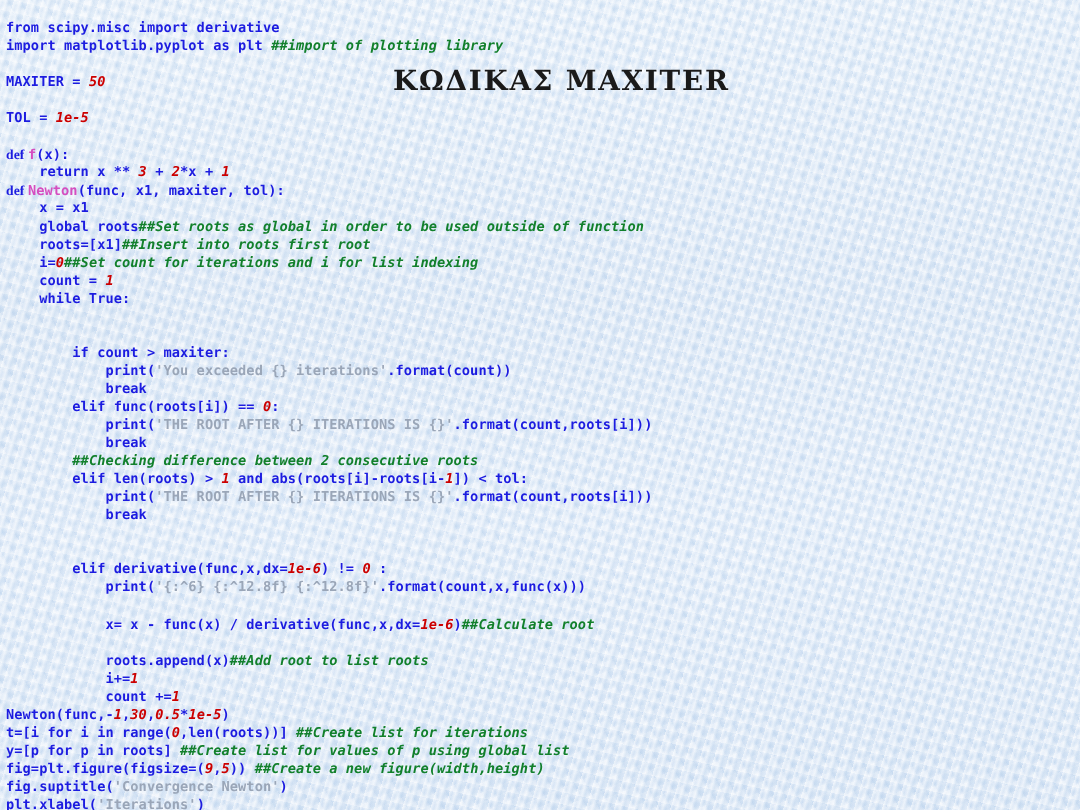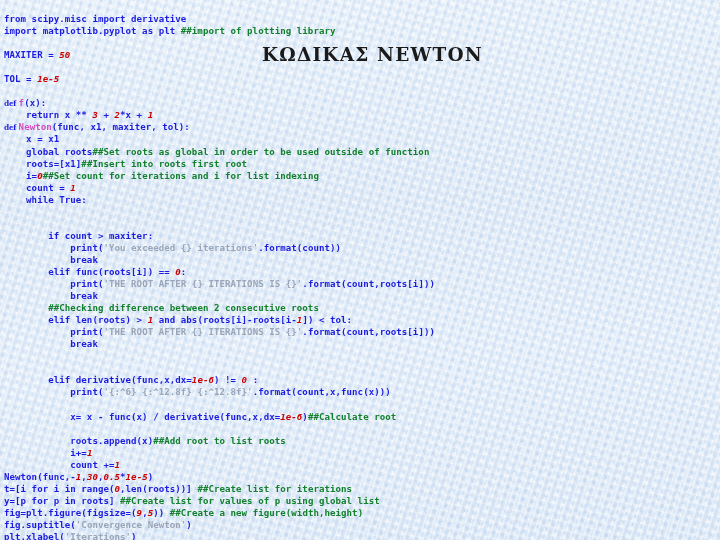--- a/index.html
+++ b/index.html
@@ -47,21 +47,21 @@
     white-space: pre;
     color: #1c1ce0;
     letter-spacing: 0.05px;
   }
 
   
   .t-plain   { color: #1c1ce0; }
   .t-kw      { color: #1c1ce0; font-family: Liberation Serif, serif; }
   .t-num     { color: #cc0000; font-style: italic; }
   .t-str     { color: #9aa6b8; }
-  .t-com     { color: #12802c; }
+  .t-com     { color: #12802c; font-style: italic; }
   .t-fn      { color: #d54ec0; }
 
   
   #slide-title {
     position: absolute;
     left: 262px;
     top: 44px;
     font-family: "DejaVu Serif", serif;
     font-size: 18.5px;
     font-weight: bold;
@@ -70,15 +70,15 @@
     white-space: pre;
   }
 </style>
 </head>
 <body>
 
 <div id="slide">
 
   <pre id="code-block"><div class="code-line"><span class="t-plain">from scipy.misc import derivative</span></div><div class="code-line"><span class="t-plain">import matplotlib.pyplot as plt </span><span class="t-com">##import of plotting library</span></div><div class="code-line">&nbsp;</div><div class="code-line"><span class="t-plain">MAXITER = </span><span class="t-num">50</span></div><div class="code-line">&nbsp;</div><div class="code-line"><span class="t-plain">TOL = </span><span class="t-num">1e-5</span></div><div class="code-line">&nbsp;</div><div class="code-line"><span class="t-kw">def </span><span class="t-fn">f</span><span class="t-plain">(x):</span></div><div class="code-line"><span class="t-plain">    return x ** </span><span class="t-num">3</span><span class="t-plain"> + </span><span class="t-num">2</span><span class="t-plain">*x + </span><span class="t-num">1</span></div><div class="code-line"><span class="t-kw">def </span><span class="t-fn">Newton</span><span class="t-plain">(func, x1, maxiter, tol):</span></div><div class="code-line"><span class="t-plain">    x = x1</span></div><div class="code-line"><span class="t-plain">    global roots</span><span class="t-com">##Set roots as global in order to be used outside of function</span></div><div class="code-line"><span class="t-plain">    roots=[x1]</span><span class="t-com">##Insert into roots first root</span></div><div class="code-line"><span class="t-plain">    i=</span><span class="t-num">0</span><span class="t-com">##Set count for iterations and i for list indexing</span></div><div class="code-line"><span class="t-plain">    count = </span><span class="t-num">1</span></div><div class="code-line"><span class="t-plain">    while True:</span></div><div class="code-line">&nbsp;</div><div class="code-line">&nbsp;</div><div class="code-line"><span class="t-plain">        if count &gt; maxiter:</span></div><div class="code-line"><span class="t-plain">            print(</span><span class="t-str">'You exceeded {} iterations'</span><span class="t-plain">.format(count))</span></div><div class="code-line"><span class="t-plain">            break</span></div><div class="code-line"><span class="t-plain">        elif func(roots[i]) == </span><span class="t-num">0</span><span class="t-plain">:</span></div><div class="code-line"><span class="t-plain">            print(</span><span class="t-str">'THE ROOT AFTER {} ITERATIONS IS {}'</span><span class="t-plain">.format(count,roots[i]))</span></div><div class="code-line"><span class="t-plain">            break</span></div><div class="code-line"><span class="t-plain">        </span><span class="t-com">##Checking difference between 2 consecutive roots</span></div><div class="code-line"><span class="t-plain">        elif len(roots) &gt; </span><span class="t-num">1</span><span class="t-plain"> and abs(roots[i]-roots[i-</span><span class="t-num">1</span><span class="t-plain">]) &lt; tol:</span></div><div class="code-line"><span class="t-plain">            print(</span><span class="t-str">'THE ROOT AFTER {} ITERATIONS IS {}'</span><span class="t-plain">.format(count,roots[i]))</span></div><div class="code-line"><span class="t-plain">            break</span></div><div class="code-line">&nbsp;</div><div class="code-line">&nbsp;</div><div class="code-line"><span class="t-plain">        elif derivative(func,x,dx=</span><span class="t-num">1e-6</span><span class="t-plain">) != </span><span class="t-num">0</span><span class="t-plain"> :</span></div><div class="code-line"><span class="t-plain">            print(</span><span class="t-str">'{:^6} {:^12.8f} {:^12.8f}'</span><span class="t-plain">.format(count,x,func(x)))</span></div><div class="code-line">&nbsp;</div><div class="code-line"><span class="t-plain">            x= x - func(x) / derivative(func,x,dx=</span><span class="t-num">1e-6</span><span class="t-plain">)</span><span class="t-com">##Calculate root</span></div><div class="code-line">&nbsp;</div><div class="code-line"><span class="t-plain">            roots.append(x)</span><span class="t-com">##Add root to list roots</span></div><div class="code-line"><span class="t-plain">            i+=</span><span class="t-num">1</span></div><div class="code-line"><span class="t-plain">            count +=</span><span class="t-num">1</span></div><div class="code-line"><span class="t-plain">Newton(func,-</span><span class="t-num">1</span><span class="t-plain">,</span><span class="t-num">30</span><span class="t-plain">,</span><span class="t-num">0.5</span><span class="t-plain">*</span><span class="t-num">1e-5</span><span class="t-plain">)</span></div><div class="code-line"><span class="t-plain">t=[i for i in range(</span><span class="t-num">0</span><span class="t-plain">,len(roots))] </span><span class="t-com">##Create list for iterations</span></div><div class="code-line"><span class="t-plain">y=[p for p in roots] </span><span class="t-com">##Create list for values of p using global list</span></div><div class="code-line"><span class="t-plain">fig=plt.figure(figsize=(</span><span class="t-num">9</span><span class="t-plain">,</span><span class="t-num">5</span><span class="t-plain">)) </span><span class="t-com">##Create a new figure(width,height)</span></div><div class="code-line"><span class="t-plain">fig.suptitle(</span><span class="t-str">'Convergence Newton'</span><span class="t-plain">)</span></div><div class="code-line"><span class="t-plain">plt.xlabel(</span><span class="t-str">'Iterations'</span><span class="t-plain">)</span></div></pre>
 
-  <div id="slide-title">ΚΩΔΙΚΑΣ NEWTON</div>
+  <div id="slide-title">ΚΩΔΙΚΑΣ MAXITER</div>
 
 </div>
 
 </body></html>

